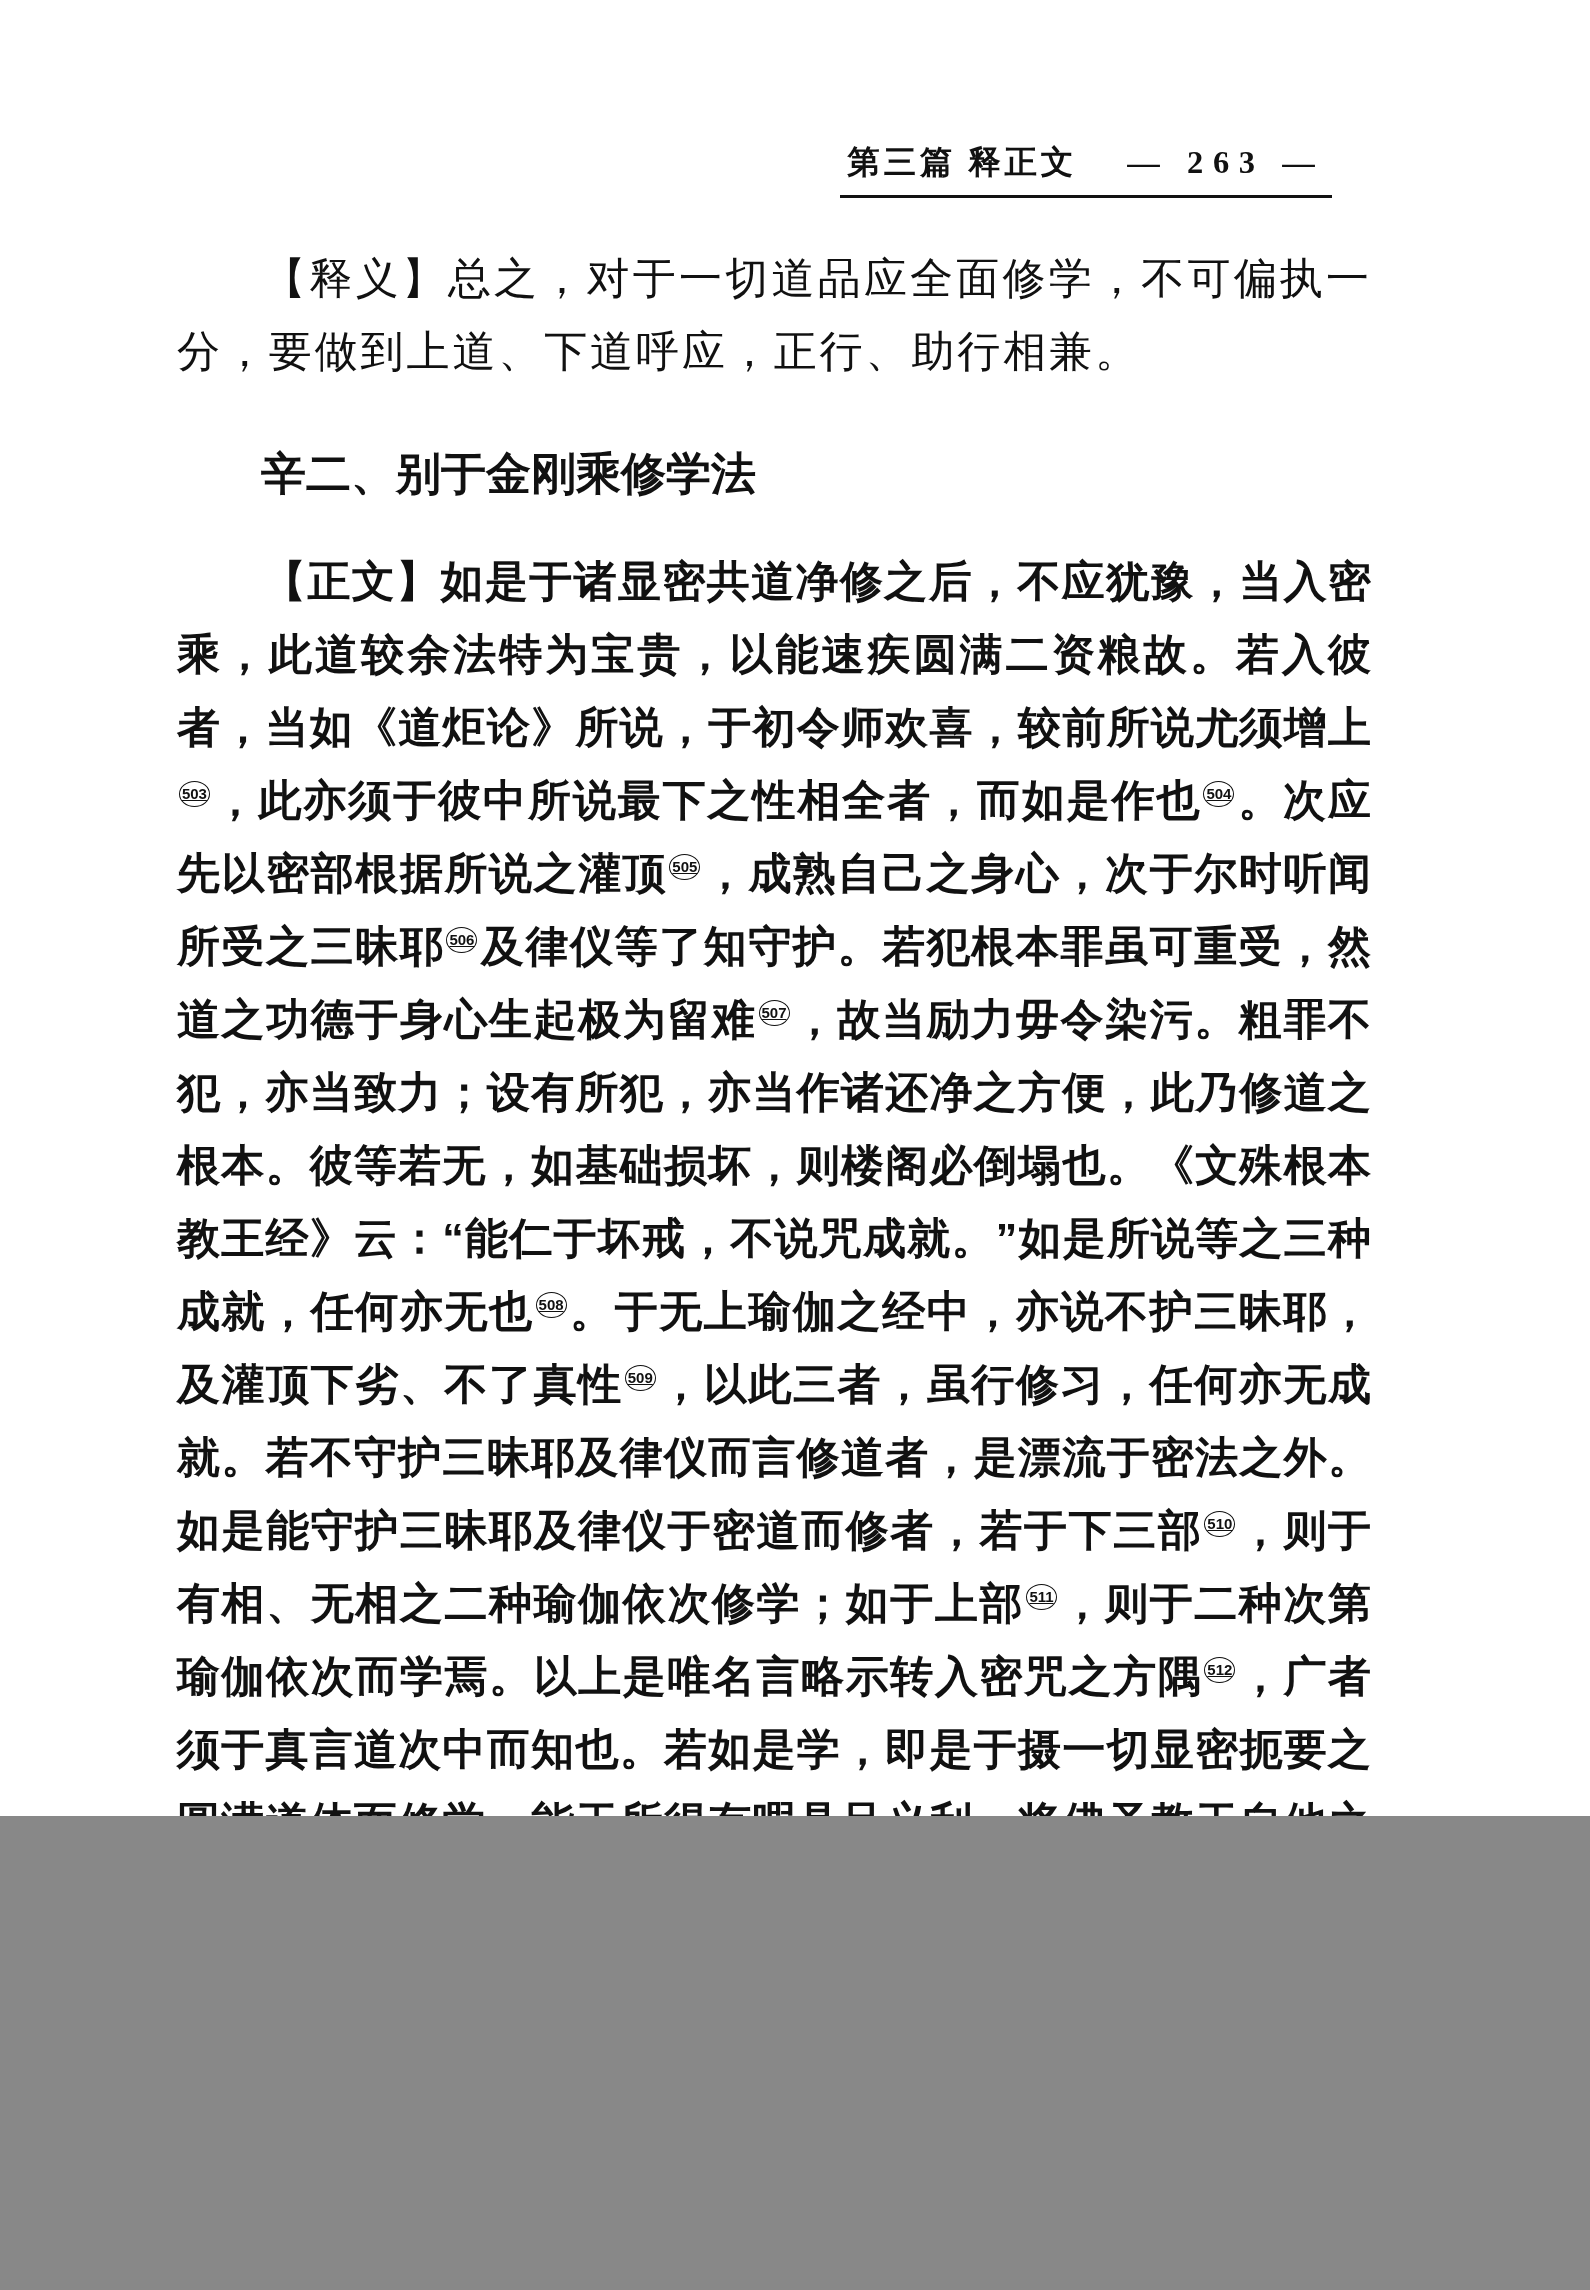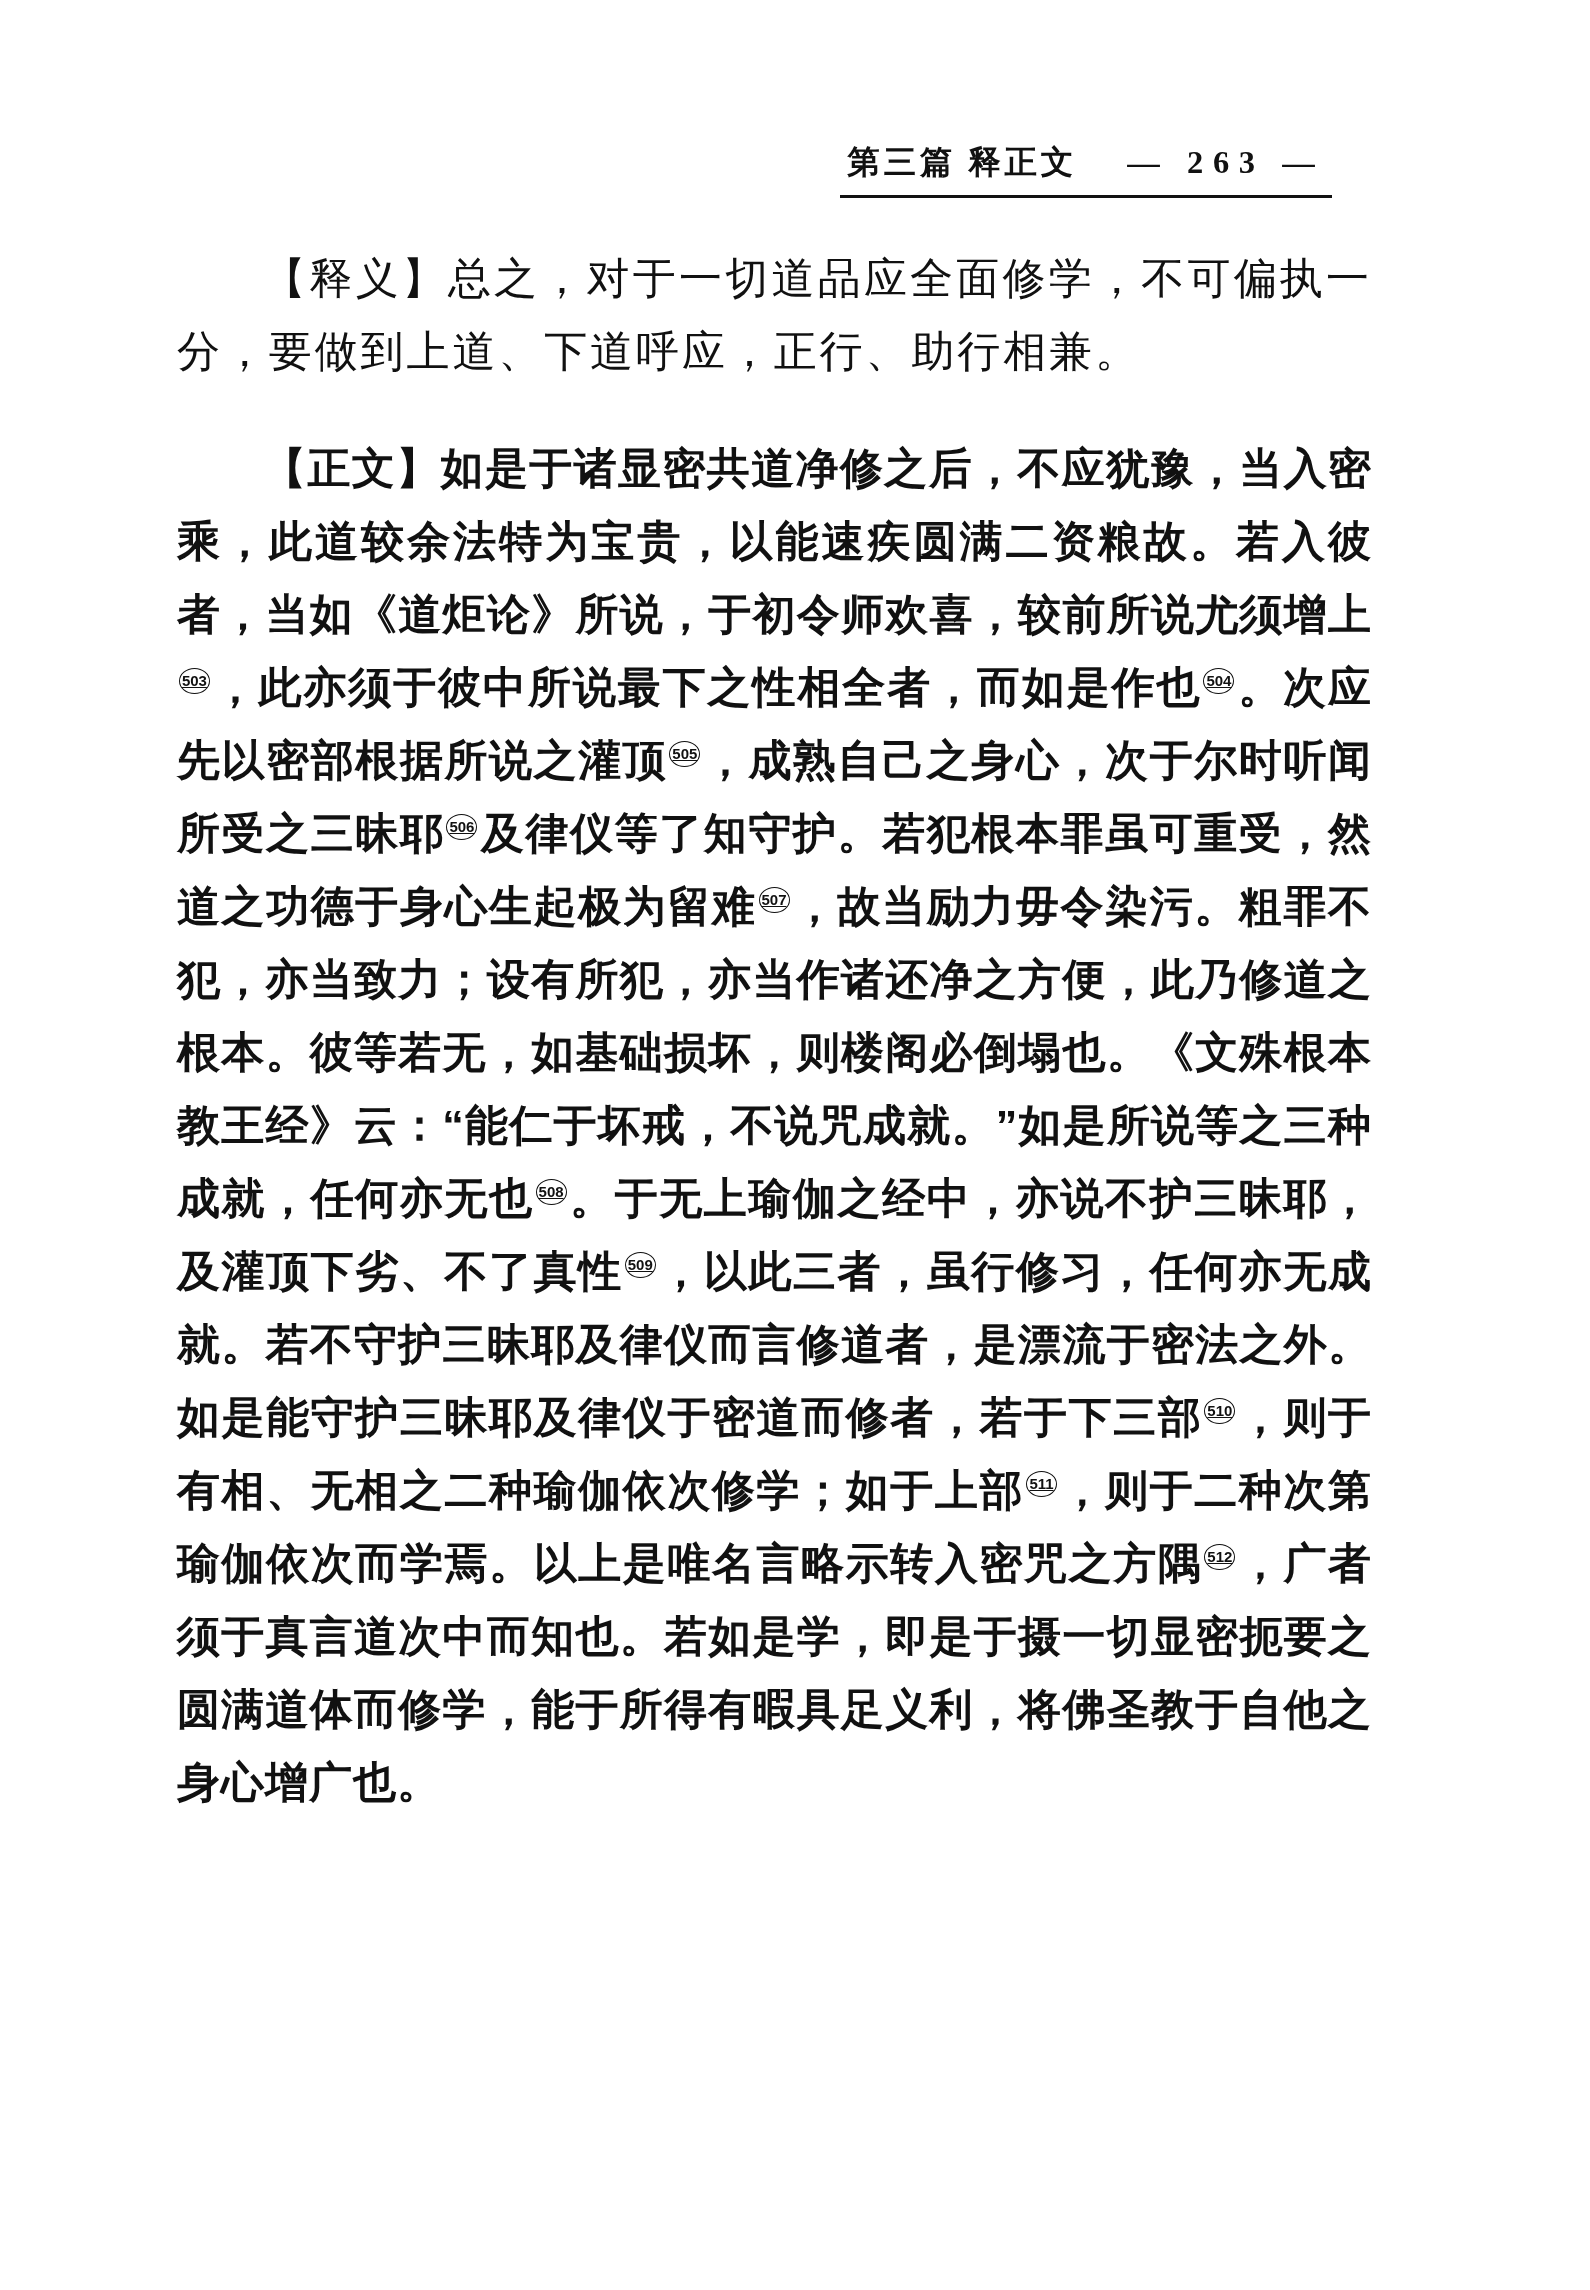--- a/index.html
+++ b/index.html
@@ -3,21 +3,21 @@
 <meta charset="utf-8">
 <style>
   html, body {
     margin: 0;
     padding: 0;
     background: #888;
   }
   .page {
     position: relative;
     width: 1591px;
-    height: 2290px;
+    height: 1816px;
     margin: 0 auto;
     background: #ffffff;
     color: #111111;
     overflow: hidden;
     box-sizing: border-box;
   }
   .content {
     padding: 0 219px 0 177px;
   }
   
@@ -97,19 +97,20 @@
 
     <div class="running-header">
       <span class="rh-inner">
         <span class="rh-chapter">第三篇 释正文</span>
         <span class="rh-pagenum">— 263 —</span>
       </span>
     </div>
 
     <p class="para songti para-shiyi-1">【释义】总之，对于一切道品应全面修学，不可偏执一分，要做到上道、下道呼应，正行、助行相兼。</p>
 
+    <h2 class="section-heading">辛二、别于金刚乘修学法</h2>
 
     <p class="para heiti para-zhengwen">【正文】如是于诸显密共道净修之后，不应犹豫，当入密乘，此道较余法特为宝贵，以能速疾圆满二资粮故。若入彼者，当如《道炬论》所说，于初令师欢喜，较前所说尤须增上<span class="fn">503</span>，此亦须于彼中所说最下之性相全者，而如是作也<span class="fn">504</span>。次应先以密部根据所说之灌顶<span class="fn">505</span>，成熟自己之身心，次于尔时听闻所受之三昧耶<span class="fn">506</span>及律仪等了知守护。若犯根本罪虽可重受，然道之功德于身心生起极为留难<span class="fn">507</span>，故当励力毋令染污。粗罪不犯，亦当致力；设有所犯，亦当作诸还净之方便，此乃修道之根本。彼等若无，如基础损坏，则楼阁必倒塌也。《文殊根本教王经》云：“能仁于坏戒，不说咒成就。”如是所说等之三种成就，任何亦无也<span class="fn">508</span>。于无上瑜伽之经中，亦说不护三昧耶，及灌顶下劣、不了真性<span class="fn">509</span>，以此三者，虽行修习，任何亦无成就。若不守护三昧耶及律仪而言修道者，是漂流于密法之外。如是能守护三昧耶及律仪于密道而修者，若于下三部<span class="fn">510</span>，则于有相、无相之二种瑜伽依次修学；如于上部<span class="fn">511</span>，则于二种次第瑜伽依次而学焉。以上是唯名言略示转入密咒之方隅<span class="fn">512</span>，广者须于真言道次中而知也。若如是学，即是于摄一切显密扼要之圆满道体而修学，能于所得有暇具足义利，将佛圣教于自他之身心增广也。</p>
 
 
   </div>
 </div>
 
 
 </body></html>

